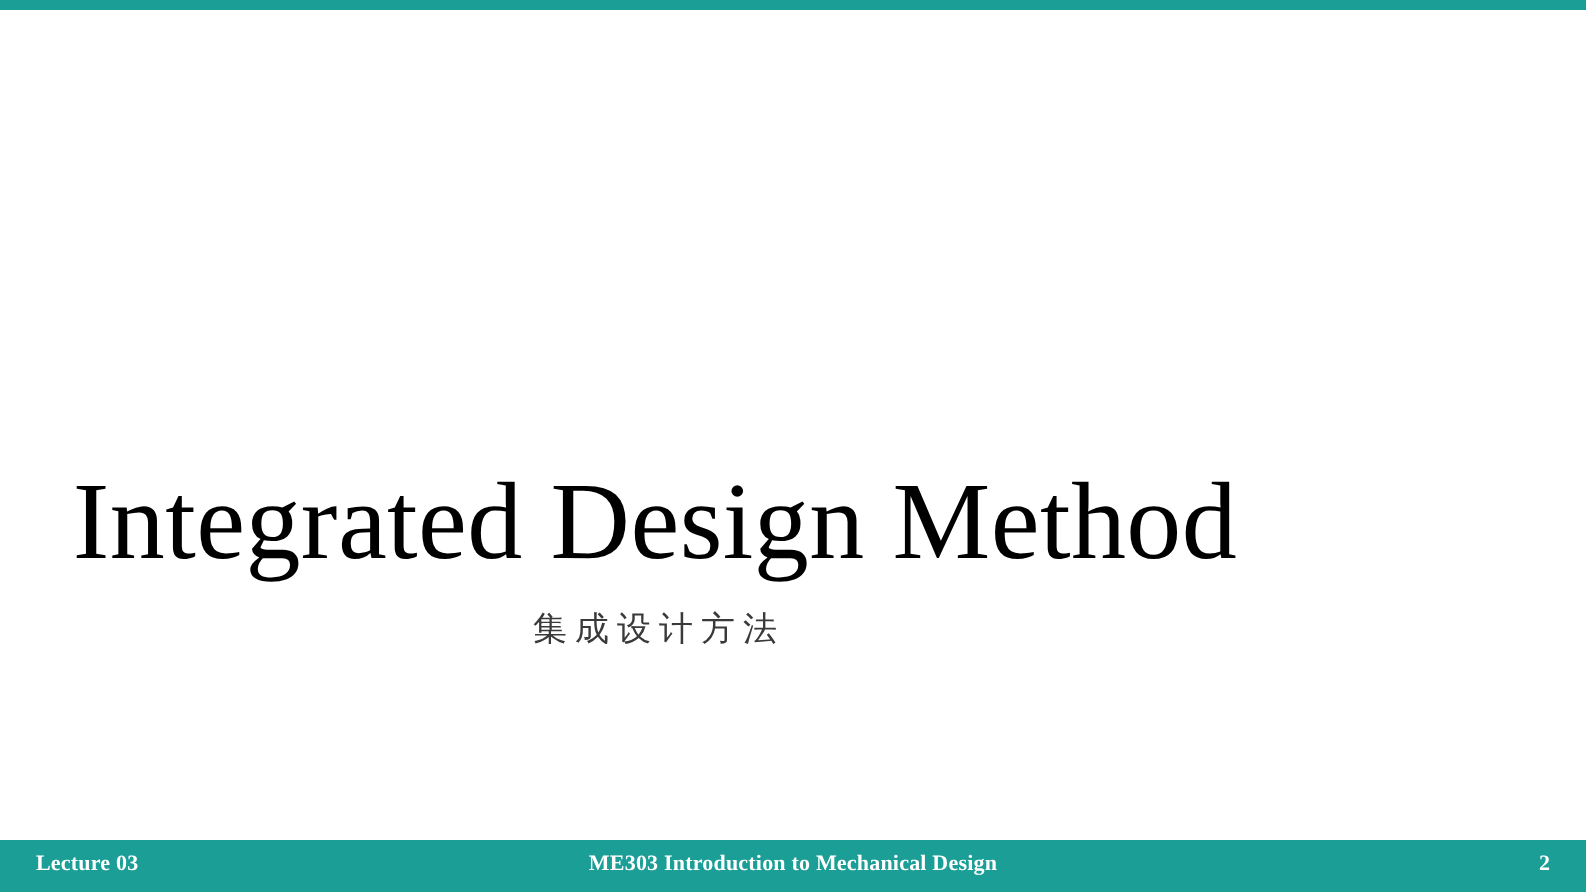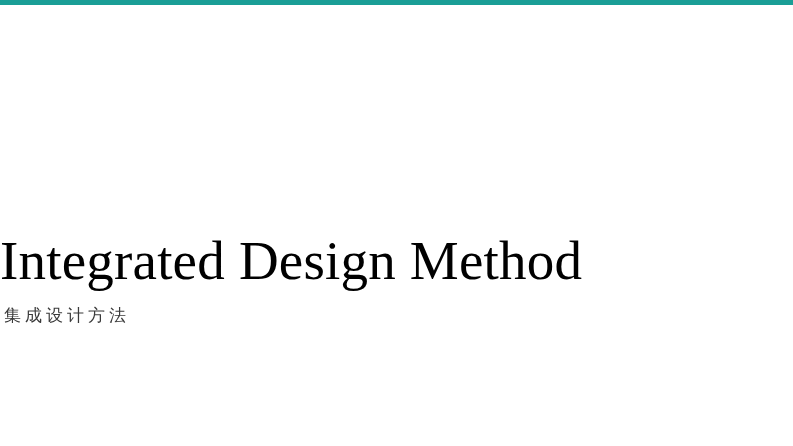--- a/index.html
+++ b/index.html
@@ -23,21 +23,21 @@
     width: 793px;
     height: 5px;
     background: #1a9e96;
   }
   
   #title-block {
     position: absolute;
     left: 0;
     top: 231px;
     width: 655px;
-    text-align: left;
+    text-align: center;
   }
   #slide-title {
     display: block;
     font-family: "Liberation Serif", "DejaVu Serif", serif;
     font-size: 55px;
     line-height: 60px;
     font-weight: 400;
     color: #000000;
     letter-spacing: 0.2px;
     white-space: nowrap;
@@ -99,14 +99,19 @@
 
 <div id="slide">
 
   <div id="top-accent-bar"></div>
 
   <div id="title-block">
     <span id="slide-title">Integrated Design Method</span>
     <span id="slide-subtitle">集成设计方法</span>
   </div>
 
+  <div id="footer-bar">
+    <span class="footer-text" id="footer-lecture">Lecture 03</span>
+    <span class="footer-text" id="footer-course">ME303 Introduction to Mechanical Design</span>
+    <span class="footer-text" id="footer-page-number">2</span>
+  </div>
 
 </div>
 
 </body></html>

